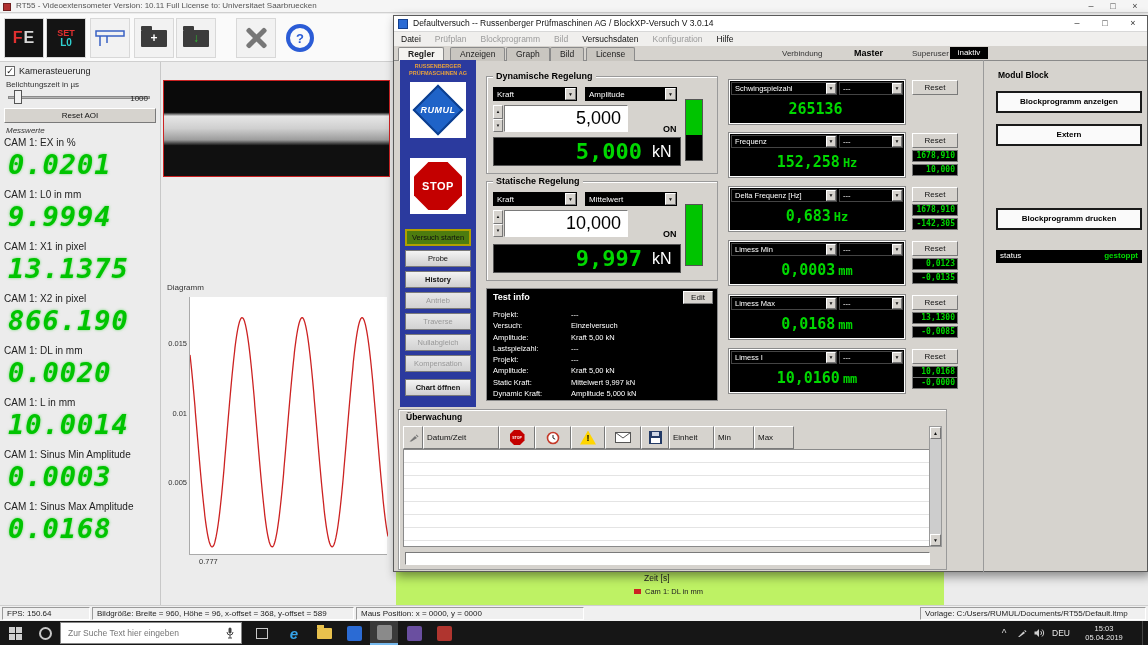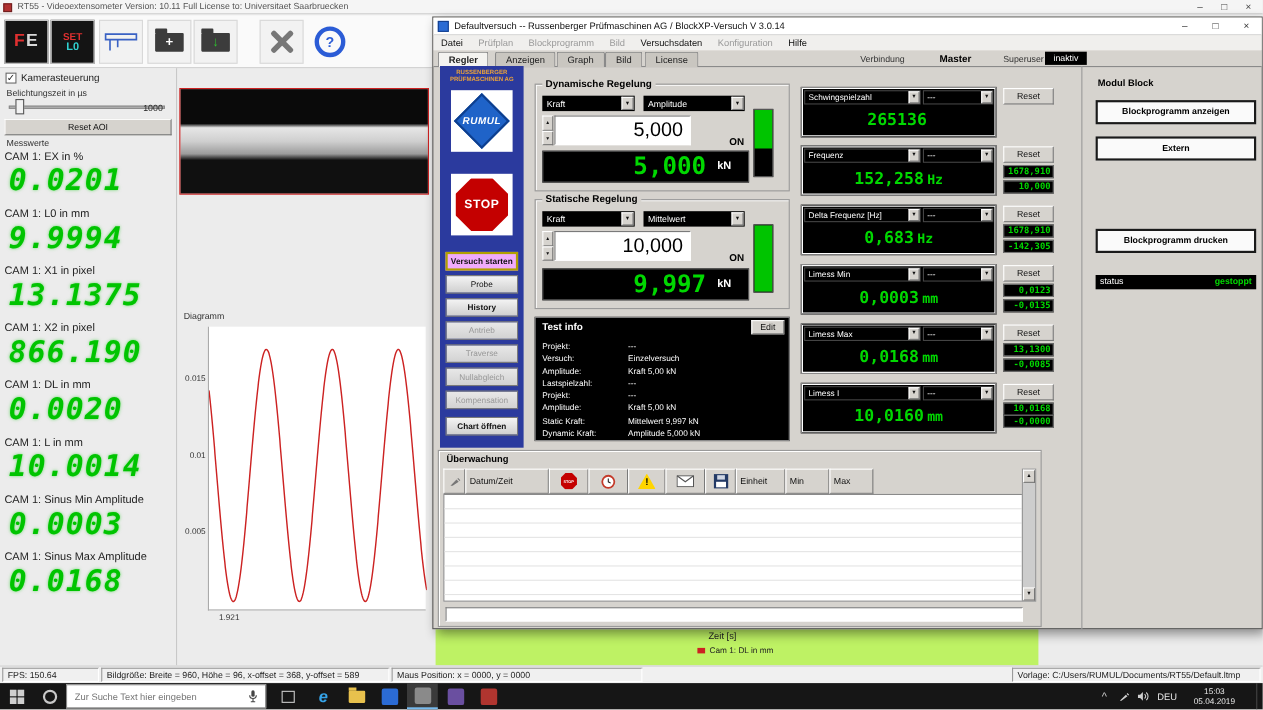--- a/index.html
+++ b/index.html
@@ -39,21 +39,21 @@
 
   .rt55-left { position:absolute; left:0; top:62px; width:161px; height:543px; background:#ececec; border-right:1px solid #c8c8c8; }
   .chk-row { position:absolute; left:5px; top:4px; display:flex; align-items:center; gap:4px; }
   .chk-box { width:10px; height:10px; background:#fff; border:1px solid #666; font-size:9px; line-height:9px; text-align:center; color:#222; }
   .chk-label { font-size:9px; color:#222; }
   .exp-label { position:absolute; left:6px; top:18px; font-size:8px; color:#333; }
   .slider-track { position:absolute; left:8px; top:34px; width:142px; height:3px; background:#b5b5b5; border:1px solid #8a8a8a; }
   .slider-thumb { position:absolute; left:14px; top:28px; width:8px; height:14px; background:#f2f2f2; border:1px solid #555; }
   .exp-value { position:absolute; right:12px; top:32px; font-size:8px; color:#222; }
   .reset-aoi { position:absolute; left:4px; top:46px; width:152px; height:15px; font-size:8px; text-align:center; line-height:13px; color:#111; }
-  .messwerte { position:absolute; left:6px; top:64px; font-size:8px; color:#333; }
+  .messwerte { position:absolute; left:6px; top:64px; font-size:8px; color:#333;font-style:italic; }
   .mgroup { position:absolute; left:4px; width:154px; height:48px; }
   .mlabel { font-size:10px; color:#222; }
   .mvalue { font-family:"DejaVu Sans Mono", monospace; font-weight:bold; font-style:italic; font-size:27px; line-height:34px; color:#00c400; letter-spacing:1px; text-shadow:0 0 3px rgba(0,200,0,0.55); padding-left:4px; white-space:nowrap; }
 
   .camera-view { position:absolute; left:163px; top:80px; width:227px; height:97px; background:#0a0a0a; border:1px solid #cc2222;
     background:linear-gradient(180deg,#0a0a0a 0%,#0a0a0a 33%,#e6e6e6 37%,#cfcfcf 50%,#9c9c9c 62%,#101010 68%,#101010 100%); }
   .diagram-label { position:absolute; left:167px; top:283px; font-size:8px; color:#333; }
   .chart { position:absolute; left:163px; top:293px; width:229px; height:282px; }
   .chart-plot { position:absolute; left:26px; top:4px; width:198px; height:258px; background:#ffffff; border-left:1px solid #aaa; border-bottom:1px solid #aaa; }
   .ytick { position:absolute; left:0; width:24px; text-align:right; font-size:7.5px; color:#333; }
@@ -87,39 +87,39 @@
   
   .bx-side { position:absolute; left:6px; top:44px; width:76px; height:347px; background:#2b3a9e; }
   .side-company { position:absolute; left:0; top:3px; width:100%; text-align:center; font-size:5.5px; font-weight:bold; color:#e8a13c; line-height:7px; }
   .logo-box { position:absolute; left:10px; top:22px; width:56px; height:56px; background:#ffffff; display:flex; align-items:center; justify-content:center; }
   .logo-diamond { width:36px; height:36px; background:#1f63c8; border:2px solid #0d3f8f; transform:rotate(45deg); }
   .logo-text { position:absolute; color:#ffffff; font-weight:bold; font-style:italic; font-size:9px; letter-spacing:0.5px; }
   .stop-box { position:absolute; left:10px; top:98px; width:56px; height:56px; background:#ffffff; display:flex; align-items:center; justify-content:center; }
   .stop-octagon { width:48px; height:48px; background:#c40000; clip-path:polygon(30% 0,70% 0,100% 30%,100% 70%,70% 100%,30% 100%,0 70%,0 30%); display:flex; align-items:center; justify-content:center; }
   .stop-text { color:#fff; font-weight:bold; font-size:11px; letter-spacing:0.5px; }
   .sbtn { position:absolute; left:5px; width:66px; height:17px; font-size:7.5px; text-align:center; line-height:15px; color:#111; background:linear-gradient(180deg,#f4f4f4,#cfcfcf); border:1px solid #7a7a7a; }
-  .sbtn.hl { background:#f0abfc; border:2px solid #b0a000; font-weight:bold; line-height:13px; }
+  .sbtn.hl { background:#4d7c0f; border:2px solid #b0a000; font-weight:normal; line-height:13px; }
   .sbtn.bold { font-weight:bold; }
   .sbtn.dis { color:#999; background:linear-gradient(180deg,#e8e8e8,#d2d2d2); }
 
   
   .cgroup { position:absolute; left:92px; width:232px; border:1px solid #9a9a9a; background:#d6d3ce; box-shadow:inset 1px 1px 0 #fff; }
   .cgroup-title { position:absolute; left:6px; top:-6px; background:#d6d3ce; padding:0 3px; font-size:9px; font-weight:bold; color:#000; }
   .combo { position:absolute; height:14px; background:#000; display:flex; align-items:center; }
   .combo .cname { flex:1; color:#fff; font-size:8px; padding-left:4px; white-space:nowrap; overflow:hidden; }
   .combo .dd { width:11px; height:12px; margin-right:1px; background:#d6d3ce; border:1px solid; border-color:#fff #777 #777 #fff; font-size:5px; line-height:10px; text-align:center; color:#111; }
   .spinner { position:absolute; width:10px; height:27px; display:flex; flex-direction:column; }
   .spinner span { flex:1; background:#d6d3ce; border:1px solid; border-color:#fff #777 #777 #fff; font-size:4.5px; line-height:11px; text-align:center; color:#111; }
   .setpoint { position:absolute; height:27px; background:#fff; border:1px solid; border-color:#7a7a7a #fff #fff #7a7a7a; font-family:"Liberation Sans",sans-serif; font-size:18px; text-align:right; padding-right:6px; color:#000; }
   .on-label { position:absolute; font-size:9px; font-weight:bold; color:#000; }
   .indicator { position:absolute; width:18px; background:#000; border:1px solid #555; }
   .indicator .fill { position:absolute; left:0; top:0; width:100%; background:#00c400; }
   .lcd-box { position:absolute; height:29px; background:#000; border:1px solid #555; display:flex; align-items:center; }
   .lcd-val { flex:1; text-align:right; padding-right:10px; font-size:22px; }
-  .lcd-unit { width:28px; color:#fff; font-size:10px; font-weight:bold; }
+  .lcd-unit { width:28px; color:#fff; font-size:16px; font-weight:normal; }
 
   
   .tinfo { position:absolute; left:92px; top:272px; width:232px; height:113px; background:#000; border:1px solid #8a8a8a; }
   .tinfo-title { position:absolute; left:6px; top:3px; font-size:9px; font-weight:bold; color:#fff; }
   .edit-btn { position:absolute; right:4px; top:2px; width:30px; height:13px; font-size:8px; line-height:11px; text-align:center; color:#111; }
   .tinfo-rows { position:absolute; left:6px; top:20px; right:4px; }
   .trow-i { display:flex; line-height:11.3px; }
   .trow-i .k { width:78px; font-size:7.5px; color:#fff; }
   .trow-i .v { flex:1; font-size:7.5px; color:#fff; white-space:nowrap; }
 
@@ -287,21 +287,21 @@
     <div class="diagram-label">Diagramm</div>
     <div class="chart">
       <span class="ytick" style="top:46px">0.015</span>
       <span class="ytick" style="top:116px">0.01</span>
       <span class="ytick" style="top:185px">0.005</span>
       <div class="chart-plot">
         <svg width="198" height="258" viewBox="0 0 198 258">
           <polyline id="sine-polyline" fill="none" stroke-width="1.3" points="0.0,57.9 0.5,62.3 1.0,67.0 1.5,71.9 2.0,76.9 2.5,82.1 3.0,87.4 3.5,92.9 4.0,98.5 4.5,104.1 5.0,109.9 5.4,115.7 5.9,121.6 6.4,127.5 6.9,133.4 7.4,139.4 7.9,145.3 8.4,151.2 8.9,157.1 9.4,162.9 9.9,168.6 10.4,174.2 10.9,179.7 11.4,185.2 11.9,190.4 12.4,195.6 12.9,200.5 13.4,205.3 13.9,209.9 14.4,214.3 14.8,218.5 15.3,222.5 15.8,226.2 16.3,229.7 16.8,232.9 17.3,235.9 17.8,238.6 18.3,241.0 18.8,243.2 19.3,245.0 19.8,246.6 20.3,247.8 20.8,248.8 21.3,249.4 21.8,249.8 22.3,249.8 22.8,249.5 23.3,249.0 23.8,248.1 24.3,246.9 24.8,245.4 25.2,243.6 25.7,241.5 26.2,239.2 26.7,236.5 27.2,233.6 27.7,230.4 28.2,227.0 28.7,223.3 29.2,219.4 29.7,215.3 30.2,210.9 30.7,206.3 31.2,201.6 31.7,196.7 32.2,191.6 32.7,186.3 33.2,180.9 33.7,175.4 34.2,169.8 34.6,164.1 35.1,158.3 35.6,152.5 36.1,146.6 36.6,140.7 37.1,134.7 37.6,128.8 38.1,122.9 38.6,117.0 39.1,111.2 39.6,105.4 40.1,99.7 40.6,94.1 41.1,88.6 41.6,83.2 42.1,78.0 42.6,73.0 43.1,68.1 43.6,63.3 44.1,58.8 44.6,54.5 45.0,50.4 45.5,46.5 46.0,42.9 46.5,39.5 47.0,36.4 47.5,33.5 48.0,30.9 48.5,28.6 49.0,26.6 49.5,24.8 50.0,23.4 50.5,22.3 51.0,21.4 51.5,20.9 52.0,20.7 52.5,20.8 53.0,21.2 53.5,21.9 54.0,22.9 54.5,24.2 54.9,25.8 55.4,27.7 55.9,29.9 56.4,32.3 56.9,35.1 57.4,38.1 57.9,41.4 58.4,44.9 58.9,48.7 59.4,52.7 59.9,56.9 60.4,61.4 60.9,66.0 61.4,70.8 61.9,75.8 62.4,81.0 62.9,86.3 63.4,91.7 63.9,97.3 64.4,102.9 64.8,108.7 65.3,114.5 65.8,120.3 66.3,126.2 66.8,132.2 67.3,138.1 67.8,144.0 68.3,149.9 68.8,155.8 69.3,161.6 69.8,167.4 70.3,173.0 70.8,178.6 71.3,184.0 71.8,189.3 72.3,194.5 72.8,199.5 73.3,204.3 73.8,209.0 74.3,213.4 74.7,217.6 75.2,221.7 75.7,225.4 76.2,229.0 76.7,232.3 77.2,235.3 77.7,238.1 78.2,240.5 78.7,242.7 79.2,244.7 79.7,246.3 80.2,247.6 80.7,248.6 81.2,249.3 81.7,249.7 82.2,249.8 82.7,249.6 83.2,249.1 83.7,248.3 84.1,247.2 84.6,245.7 85.1,244.0 85.6,242.0 86.1,239.7 86.6,237.1 87.1,234.3 87.6,231.1 88.1,227.7 88.6,224.1 89.1,220.3 89.6,216.2 90.1,211.8 90.6,207.3 91.1,202.6 91.6,197.7 92.1,192.7 92.6,187.4 93.1,182.1 93.6,176.6 94.0,171.0 94.5,165.3 95.0,159.6 95.5,153.7 96.0,147.8 96.5,141.9 97.0,136.0 97.5,130.1 98.0,124.1 98.5,118.2 99.0,112.4 99.5,106.6 100.0,100.9 100.5,95.3 101.0,89.8 101.5,84.4 102.0,79.1 102.5,74.0 103.0,69.1 103.5,64.3 104.0,59.8 104.4,55.4 104.9,51.2 105.4,47.3 105.9,43.6 106.4,40.2 106.9,37.0 107.4,34.1 107.9,31.4 108.4,29.1 108.9,27.0 109.4,25.2 109.9,23.7 110.4,22.5 110.9,21.6 111.4,21.0 111.9,20.7 112.4,20.7 112.9,21.0 113.4,21.7 113.8,22.6 114.3,23.9 114.8,25.4 115.3,27.3 115.8,29.4 116.3,31.8 116.8,34.5 117.3,37.4 117.8,40.7 118.3,44.2 118.8,47.9 119.3,51.8 119.8,56.0 120.3,60.4 120.8,65.0 121.3,69.8 121.8,74.8 122.3,79.9 122.8,85.1 123.3,90.6 123.8,96.1 124.2,101.7 124.7,107.4 125.2,113.2 125.7,119.1 126.2,125.0 126.7,130.9 127.2,136.8 127.7,142.8 128.2,148.7 128.7,154.6 129.2,160.4 129.7,166.2 130.2,171.8 130.7,177.4 131.2,182.9 131.7,188.2 132.2,193.4 132.7,198.4 133.2,203.3 133.7,208.0 134.1,212.5 134.6,216.8 135.1,220.8 135.6,224.7 136.1,228.3 136.6,231.6 137.1,234.7 137.6,237.5 138.1,240.0 138.6,242.3 139.1,244.3 139.6,246.0 140.1,247.3 140.6,248.4 141.1,249.2 141.6,249.7 142.1,249.8 142.6,249.7 143.1,249.2 143.5,248.5 144.0,247.4 144.5,246.1 145.0,244.4 145.5,242.4 146.0,240.2 146.5,237.7 147.0,234.9 147.5,231.8 148.0,228.5 148.5,224.9 149.0,221.1 149.5,217.0 150.0,212.8 150.5,208.3 151.0,203.6 151.5,198.8 152.0,193.7 152.5,188.6 153.0,183.2 153.5,177.8 153.9,172.2 154.4,166.5 154.9,160.8 155.4,155.0 155.9,149.1 156.4,143.2 156.9,137.3 157.4,131.3 157.9,125.4 158.4,119.5 158.9,113.6 159.4,107.8 159.9,102.1 160.4,96.5 160.9,90.9 161.4,85.5 161.9,80.2 162.4,75.1 162.9,70.1 163.3,65.3 163.8,60.7 164.3,56.3 164.8,52.1 165.3,48.1 165.8,44.4 166.3,40.9 166.8,37.7 167.3,34.7 167.8,32.0 168.3,29.5 168.8,27.4 169.3,25.5 169.8,24.0 170.3,22.7 170.8,21.7 171.3,21.1 171.8,20.7 172.3,20.7 172.8,21.0 173.3,21.5 173.7,22.4 174.2,23.6 174.7,25.1 175.2,26.8 175.7,28.9 176.2,31.3 176.7,33.9 177.2,36.8 177.7,40.0 178.2,43.4 178.7,47.1 179.2,51.0 179.7,55.1 180.2,59.5 180.7,64.0 181.2,68.8 181.7,73.7 182.2,78.8 182.7,84.0 183.2,89.4 183.6,94.9 184.1,100.5 184.6,106.2 185.1,112.0 185.6,117.8 186.1,123.7 186.6,129.7 187.1,135.6 187.6,141.5 188.1,147.4 188.6,153.3 189.1,159.2 189.6,164.9 190.1,170.6 190.6,176.2 191.1,181.7 191.6,187.1 192.1,192.3 192.6,197.4 193.0,202.3 193.5,207.0 194.0,211.5 194.5,215.9 195.0,220.0 195.5,223.9 196.0,227.5 196.5,230.9 197.0,234.0 197.5,236.9 198.0,239.5" stroke="#cc2222"></polyline>
         </svg>
       </div>
-      <span class="xtick">1.921</span>
+      <span class="xtick">0.777</span>
     </div>
 
     <div class="big-chart-sliver">
       <span class="zeit-label">Zeit [s]</span>
       <div class="legend-row">
         <span class="legend-marker"></span>
         <span class="legend-text">Cam 1: DL in mm</span>
       </div>
     </div>
 

